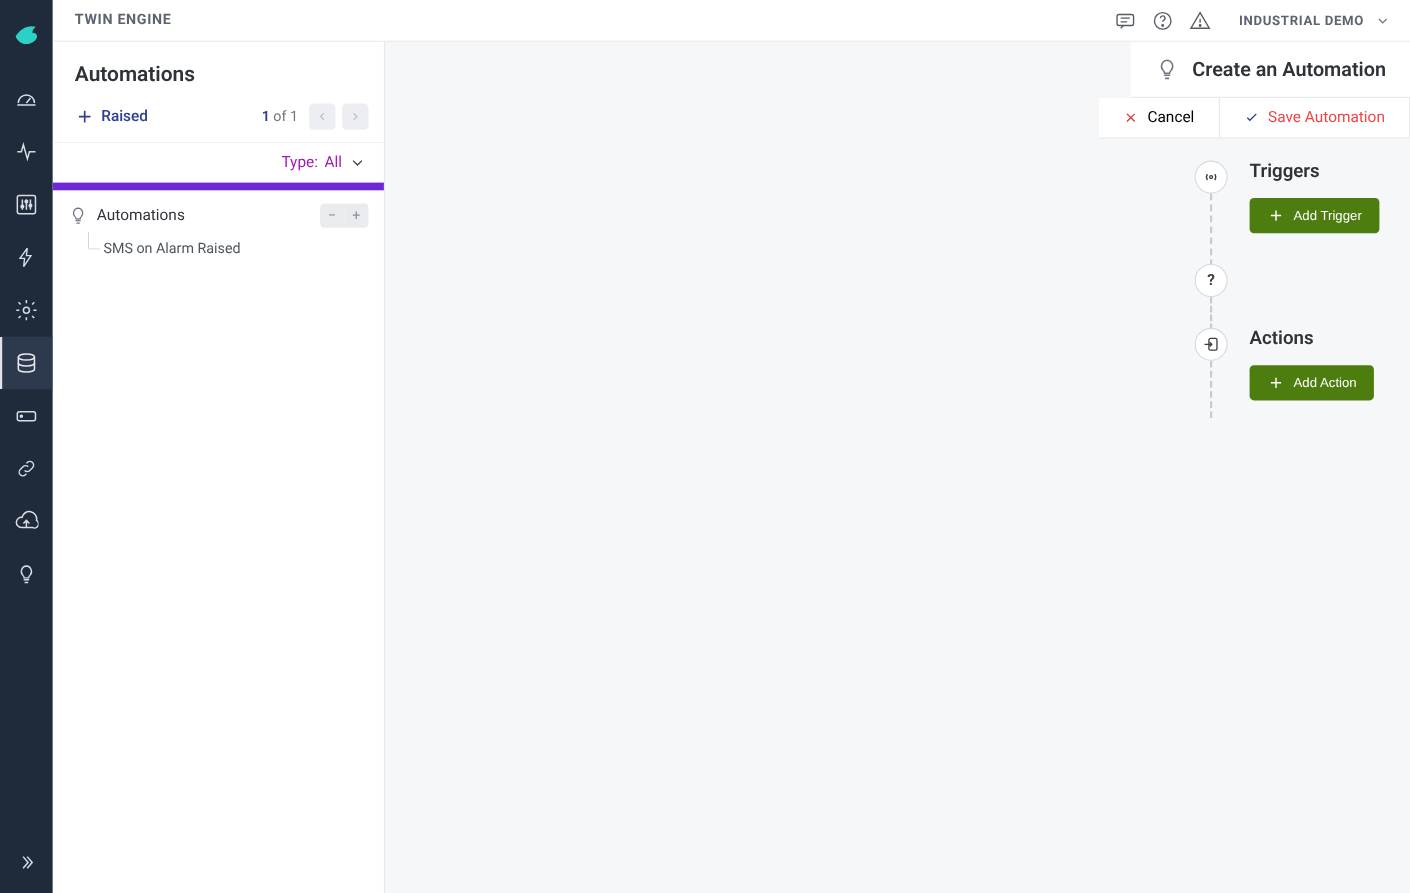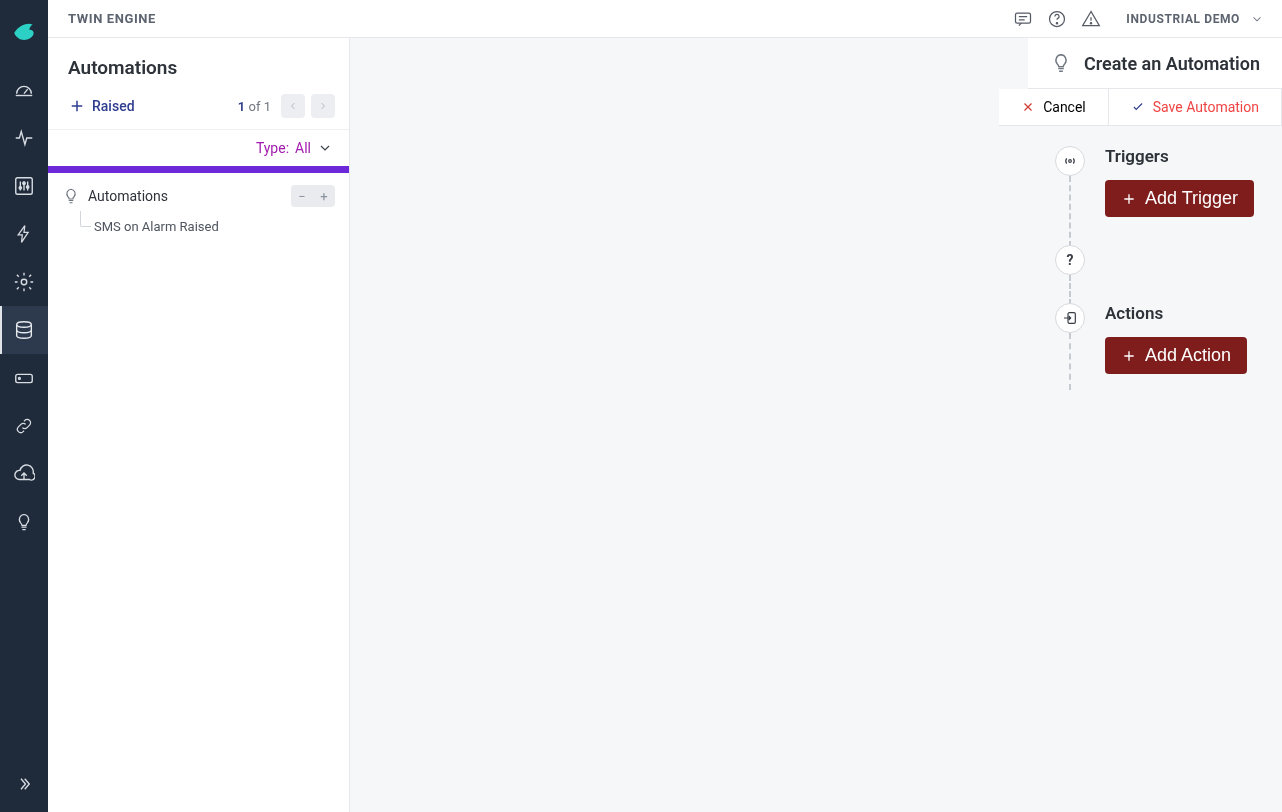--- a/index.html
+++ b/index.html
@@ -262,25 +262,25 @@
   color:#3a3f47;
   z-index:1;
   flex-shrink:0;
 }
 .stage .content { flex:1; }
 .stage .stitle {
   font-size:17px; font-weight:600; color:#2e333a; margin-bottom:14px;
 }
 .add-btn {
   display:inline-flex; align-items:center; gap:8px;
-  background:#7f1d1d;
+  background:#4d7c0f;
   color:#fff;
   border:none;
   border-radius:4px;
-  font-size:18px;
+  font-size:12px;
   padding: 8px 16px;
   cursor:pointer;
 }
 .add-btn svg{ stroke:#fff; }
 
 
 svg { display:block; }
 </style>
 </head>
 <body>

